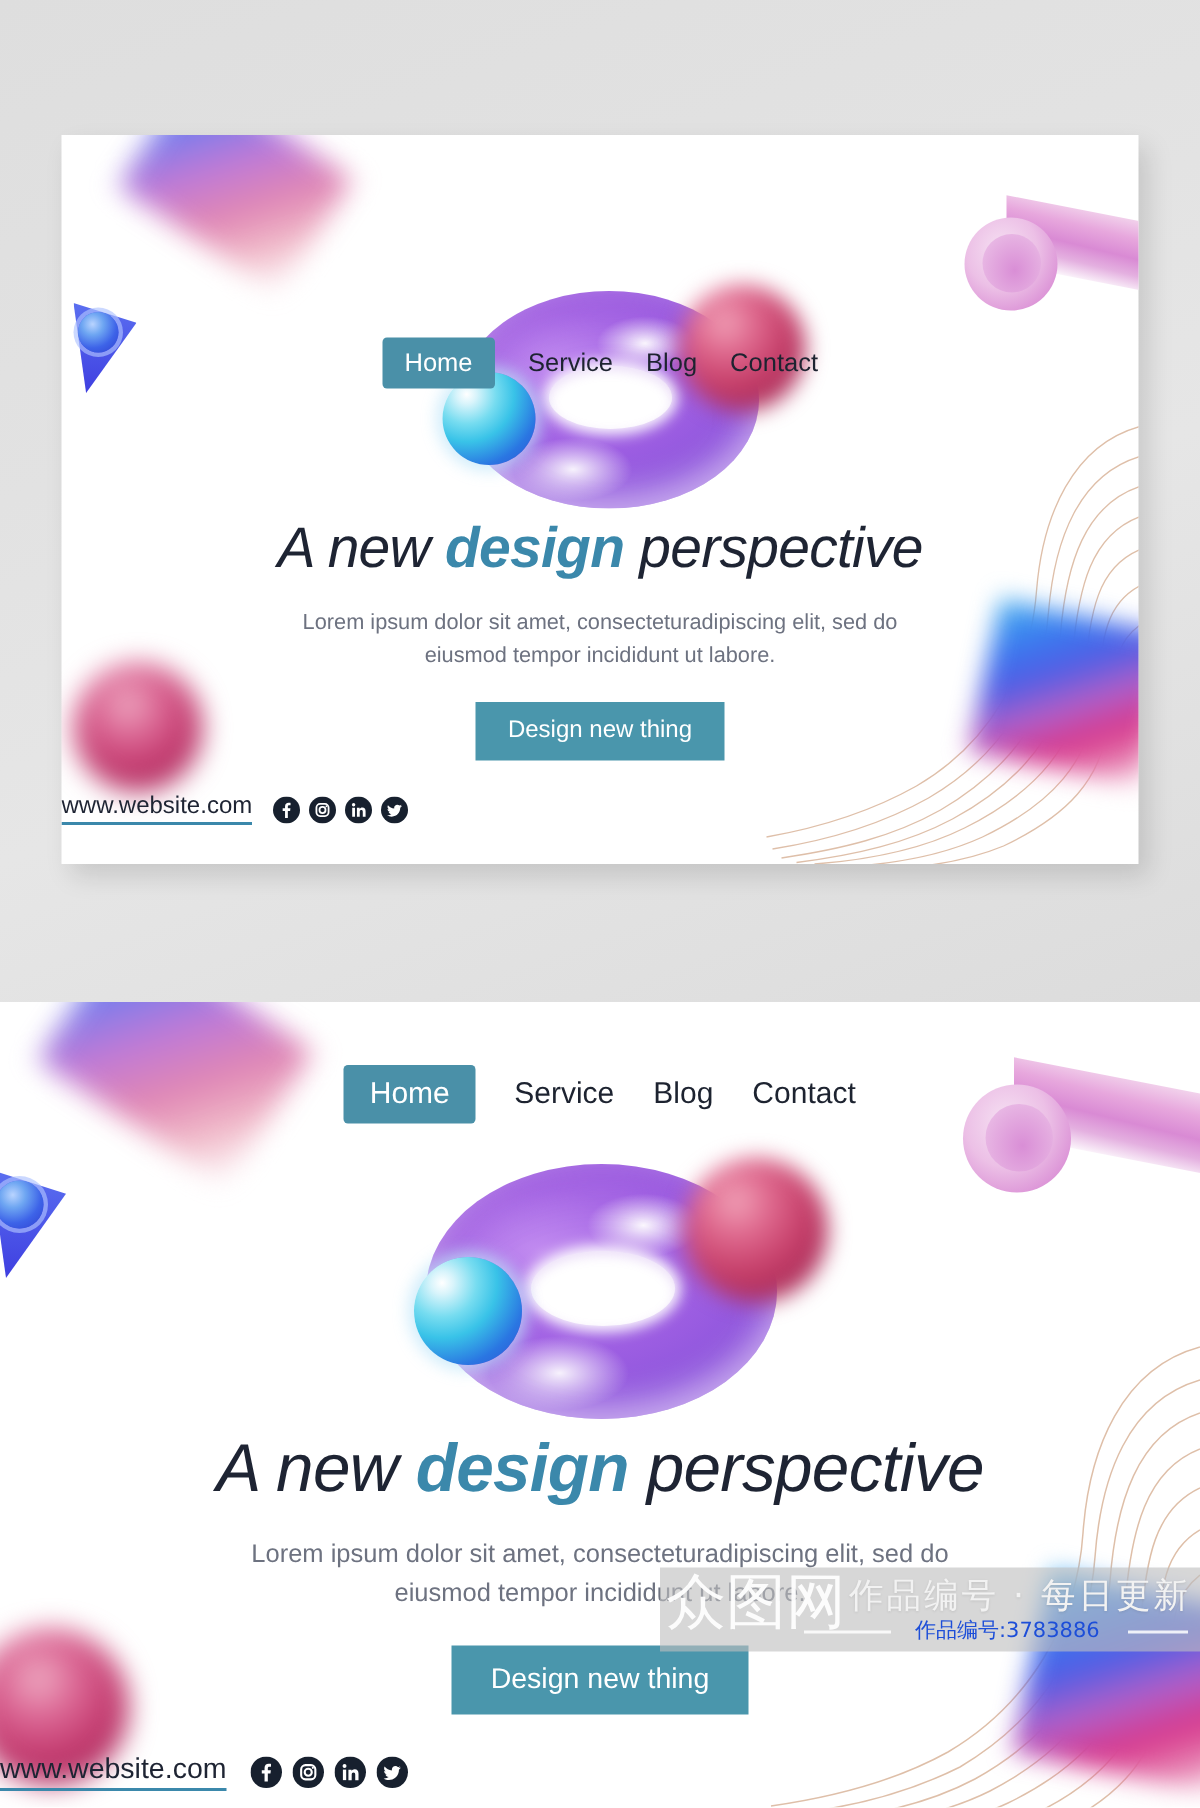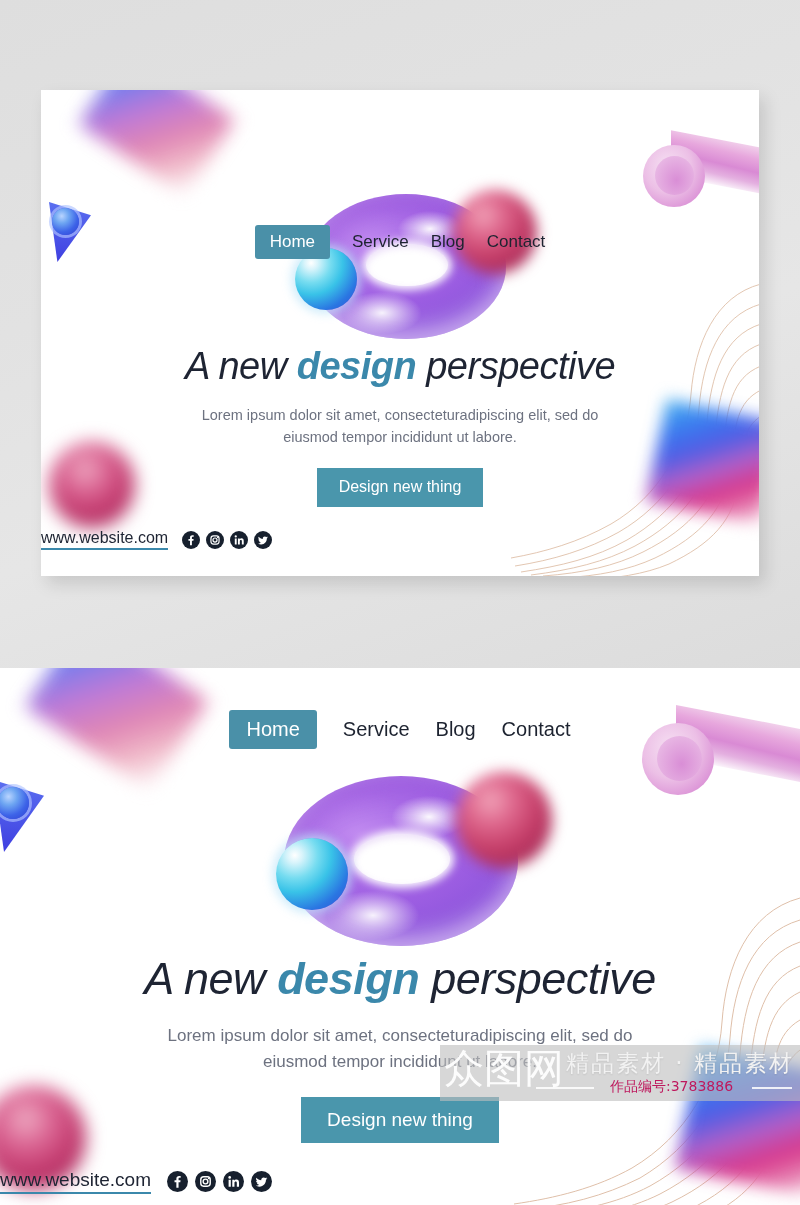--- a/index.html
+++ b/index.html
@@ -185,21 +185,21 @@
     font-size: 40px; line-height: 44px; opacity: 0.95;
   }
   .wm-tag {
     position: absolute; left: 566px; top: 1048px;
     color: #f2f2f2; font-family: "DejaVu Sans", sans-serif;
     font-size: 23px; letter-spacing: 2px; white-space: nowrap;
     text-shadow: 0 1px 2px rgba(0,0,0,0.10);
   }
   .wm-id {
     position: absolute; left: 610px; top: 1078px;
-    color: #be185d; font-family: "DejaVu Sans", sans-serif;
+    color: #1d4ed8; font-family: "DejaVu Sans", sans-serif;
     font-size: 14px; white-space: nowrap;
   }
   .wm-dash-l { position: absolute; left: 536px; top: 1087px; width: 58px; height: 2px; background: rgba(255,255,255,0.85); }
   .wm-dash-r { position: absolute; left: 752px; top: 1087px; width: 40px; height: 2px; background: rgba(255,255,255,0.85); }
 </style>
 </head>
 <body>
 
 <div class="page">
 
@@ -374,18 +374,18 @@
         </div>
       </div>
 
     </div>
   </div>
 
   <div class="wm-band"></div>
   <div class="wm-logo">
     <span class="wm-glyph">众图网</span>
   </div>
-  <div class="wm-tag">精品素材 · 精品素材</div>
+  <div class="wm-tag">作品编号 · 每日更新</div>
   <div class="wm-dash-l"></div>
   <div class="wm-dash-r"></div>
   <div class="wm-id">作品编号:3783886</div>
 
 </div>
 
 </body></html>

